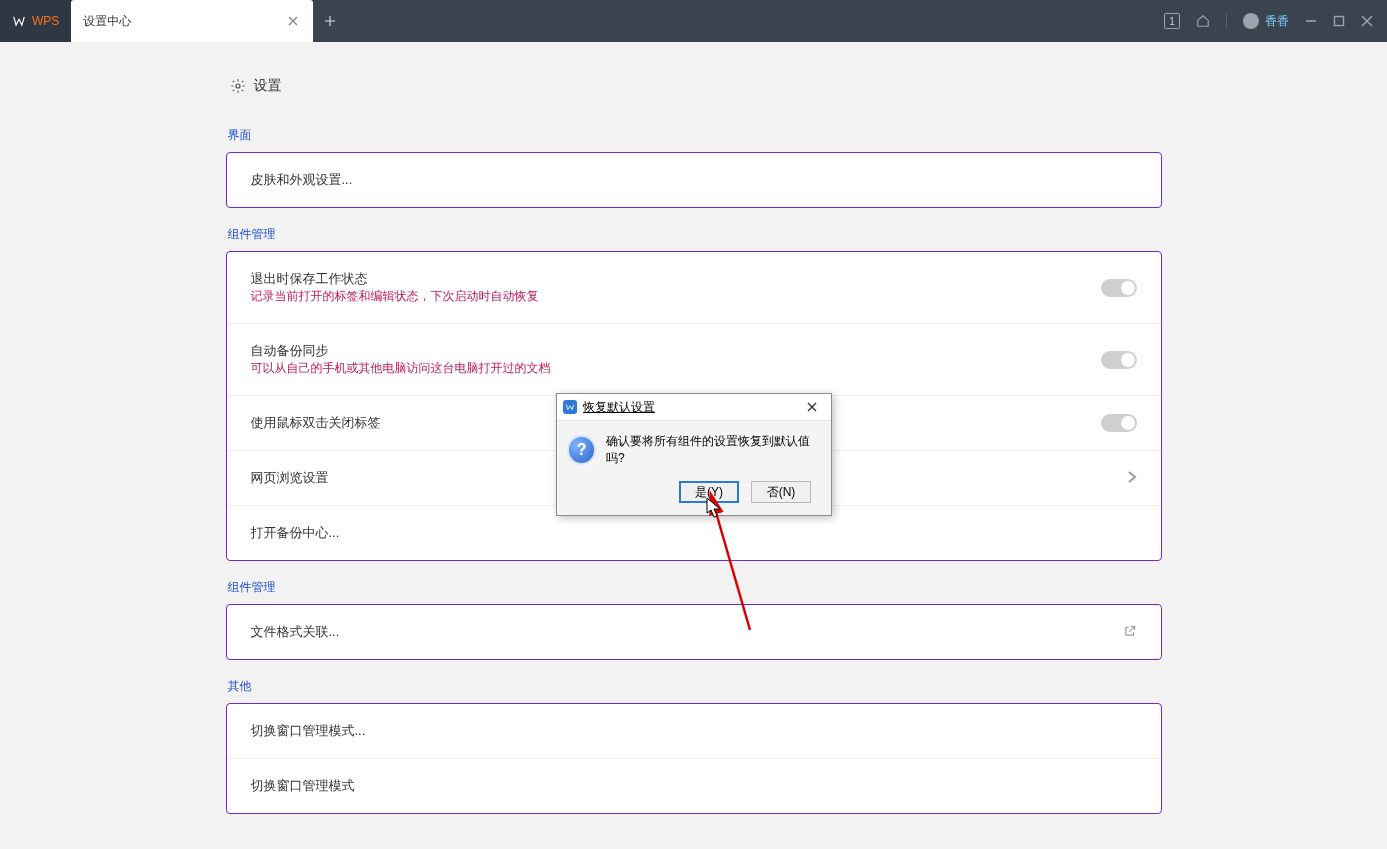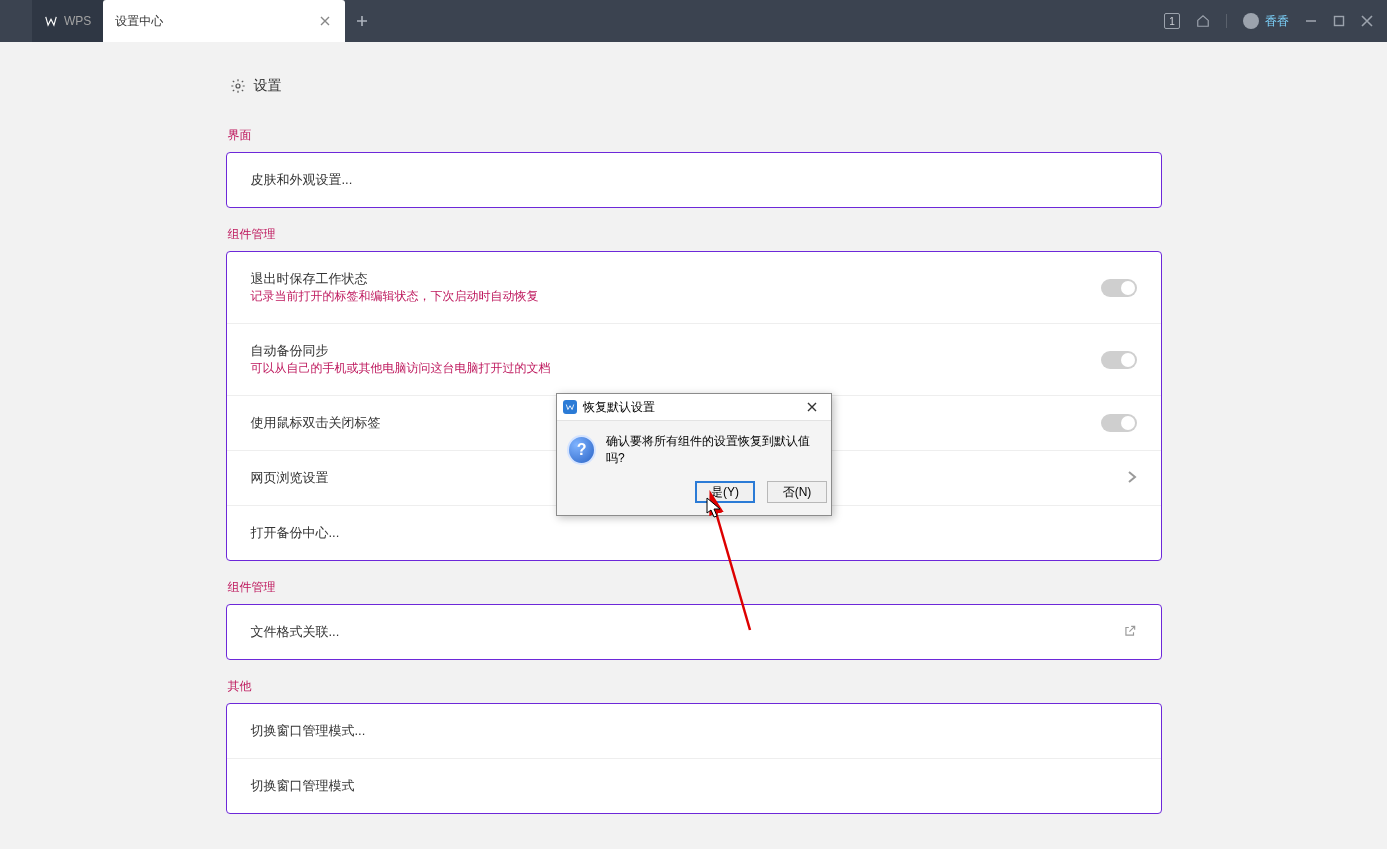--- a/index.html
+++ b/index.html
@@ -2,61 +2,61 @@
 <html><head>
   <meta charset="utf-8">
   <style>
     * { box-sizing: border-box; margin: 0; padding: 0; }
     html, body { width: 1387px; height: 849px; font-family: "Microsoft YaHei", "PingFang SC", sans-serif; background: #f2f2f2; overflow: hidden; }
 
     
     .titlebar { height: 42px; background: #3b4350; display: flex; align-items: stretch; color: #cfd3d8; }
     .tabstrip { display: flex; align-items: stretch; }
     .tab { display: flex; align-items: center; padding: 0 12px; font-size: 12px; gap: 6px; }
-    .tab-wps { background: #2f3744; color: #a3a3a3; margin-left: 32px; }
+    .tab-wps { background: #2f3744; color: #f97316; }
     .tab-wps .wps-glyph { width: 14px; height: 14px; }
     .tab-settings { background: #ffffff; color: #333; width: 242px; position: relative; justify-content: space-between; border-top-left-radius: 3px; border-top-right-radius: 3px; }
     .tab-settings .close { width: 16px; height: 16px; display: inline-flex; align-items: center; justify-content: center; cursor: pointer; color: #888; }
     .tab-add { width: 34px; display: flex; align-items: center; justify-content: center; }
     .tab-add svg { stroke: #aeb4bd; }
     .titlebar-spacer { flex: 1; }
     .win-controls { display: flex; align-items: center; gap: 16px; padding: 0 14px; }
     .badge1 { width: 16px; height: 16px; border: 1px solid #9ca3ad; color: #cfd3d8; font-size: 10px; display: inline-flex; align-items: center; justify-content: center; border-radius: 2px; }
     .win-controls svg { stroke: #9ca3ad; fill: none; }
     .user { display: flex; align-items: center; gap: 6px; color: #7dd3fc; font-size: 12px; }
     .avatar { width: 16px; height: 16px; border-radius: 50%; background: #9ca3ad; }
     .sep { width: 1px; height: 14px; background: #5a616c; }
 
     
     .page { height: calc(100% - 42px); overflow: auto; background: #f2f2f2; }
     .content { width: 936px; margin: 17px auto; }
     .page-title-row { display: flex; align-items: center; gap: 8px; padding: 18px 0 14px 4px; color: #333; font-size: 14px; }
     .gear { width: 16px; height: 16px; }
-    .section-label { font-size: 12px; color: #be185d; margin: 18px 0 8px 2px; }
+    .section-label { font-size: 12px; color: #1d4ed8; margin: 18px 0 8px 2px; }
     .card { background: #fff; border: 1px solid #6d28d9; border-radius: 4px; }
     .row { display: flex; align-items: center; justify-content: space-between; padding: 18px 24px; font-size: 13px; color: #333; }
     .row + .row { border-top: 1px solid #eee; }
     .row.clickable { cursor: pointer; }
     .row .titles { display: flex; flex-direction: column; }
     .row .sub { font-size: 12px; color: #be185d; }
     .chev { color: #9a9a9a; }
     .ext { color: #9a9a9a; }
     .toggle { width: 36px; height: 18px; border-radius: 10px; background: #cfcfcf; position: relative; }
     .toggle::after { content: ""; position: absolute; right: 2px; top: 2px; width: 14px; height: 14px; border-radius: 50%; background: #fff; }
 
     
     .dialog { position: absolute; left: 556px; top: 393px; width: 276px; background: #f4f4f4; border: 1px solid #8c8c8c; box-shadow: 2px 2px 8px rgba(0,0,0,.25); font-size: 12px; }
     .dlg-titlebar { display: flex; align-items: center; justify-content: space-between; padding: 4px 6px; border-bottom: 1px solid #e3e3e3; background: #fff; }
-    .dlg-titlebar .left { display: flex; align-items: center; gap: 6px; }
+    .dlg-titlebar .left { display: flex; align-items: center; gap: 6px; text-decoration: underline; }
     .wps-blue { width: 14px; height: 14px; border-radius: 3px; background: #2b7bd6; display: inline-flex; align-items: center; justify-content: center; }
     .wps-blue svg { stroke: #fff; }
     .dlg-close { width: 26px; height: 18px; display: inline-flex; align-items: center; justify-content: center; cursor: pointer; }
     .dlg-body { display: flex; gap: 10px; padding: 12px 10px 6px 10px; align-items: center; }
     .qmark { width: 30px; height: 30px; border-radius: 50%; background: radial-gradient(circle at 30% 30%, #7fb3ff, #2a64c6); border: 2px solid #d5e4ff; display: flex; align-items: center; justify-content: center; color: #fff; font-weight: bold; font-size: 16px; }
-    .dlg-actions { display: flex; gap: 12px; justify-content: flex-end; padding: 8px 4px 12px 10px; }
+    .dlg-actions { display: flex; gap: 12px; justify-content: flex-end; padding: 8px 20px 12px 10px; }
     .btn { min-width: 60px; height: 22px; font-size: 12px; display: inline-flex; align-items: center; justify-content: center; background: #f0f0f0; border: 1px solid #b8b8b8; cursor: pointer; }
     .btn.primary { border: 2px solid #2b7bd6; }
 
     
     .arrow-svg { position: absolute; left: 695px; top: 490px; pointer-events: none; }
   </style>
 </head>
 <body>
 
 <div class="titlebar">

